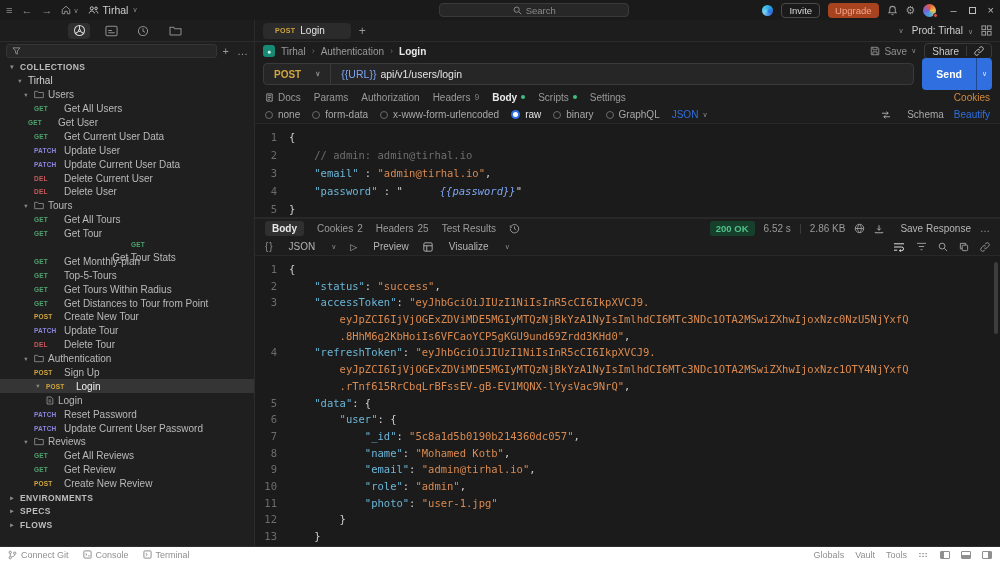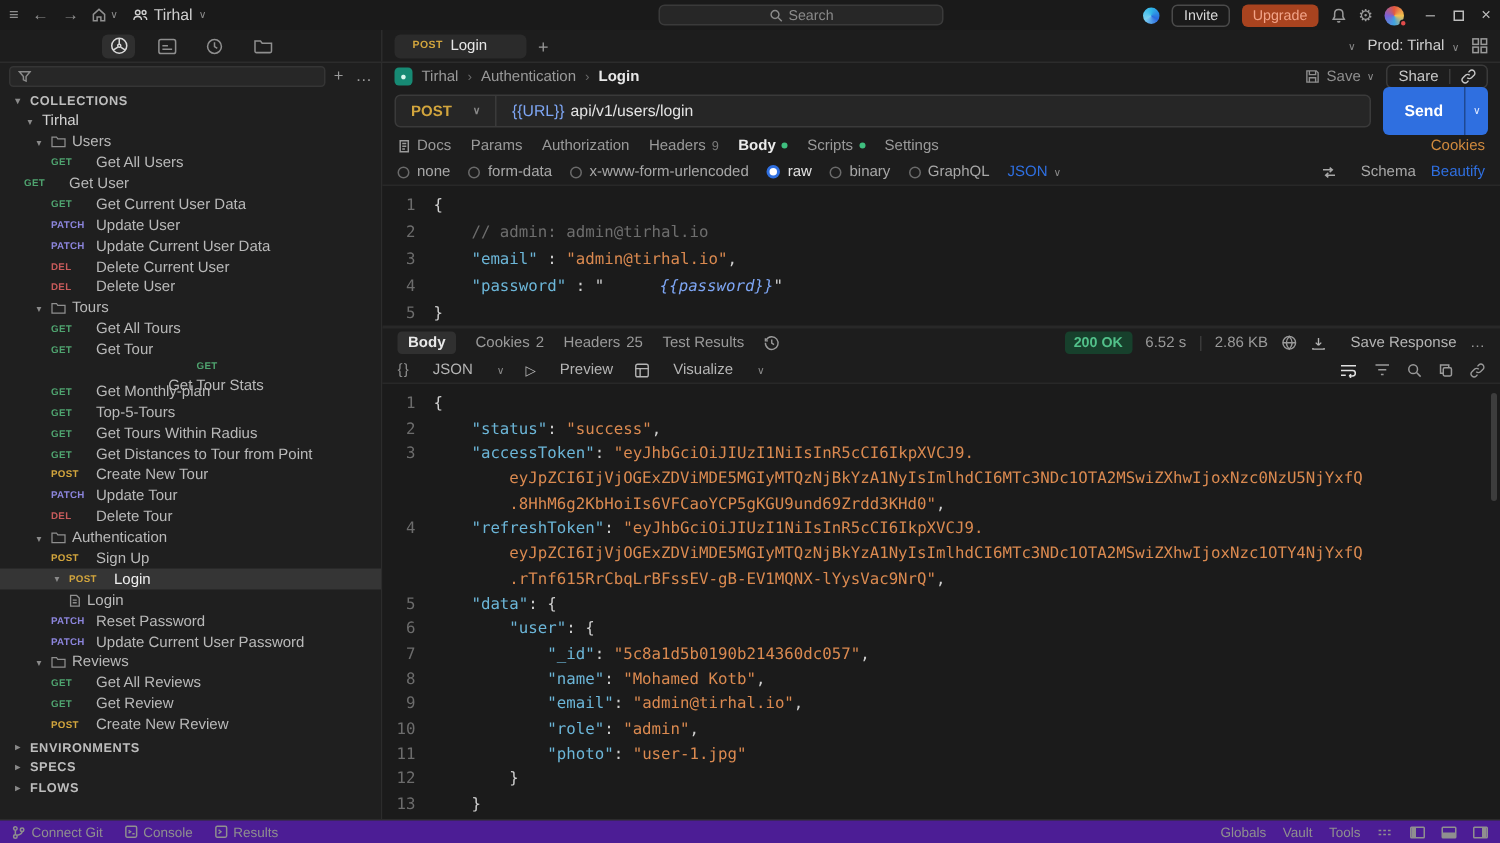--- a/index.html
+++ b/index.html
@@ -116,21 +116,21 @@
   .vsep { width:1px; height:10px; background:#3a3a3a; }
 
   .row-resptools { height:18px; flex:none; display:flex; align-items:center; padding:0 10px; gap:14px; font-size:10px; color:#b5b5b5; border-bottom:1px solid #282828; }
   .tool { display:flex; align-items:center; gap:16px; }
   .tools-right { margin-left:auto; display:flex; gap:11px; align-items:center; color:#9a9a9a; }
   .tool-ic.active { color:#e0e0e0; }
 
   .scrollbar { position:absolute; right:2px; top:6px; width:4px; height:72px; background:#3d3d3d; border-radius:2px; }
 
   
-  .statusbar { height:16px; flex:none; background:#4c1d95; border-top:1px solid #2c2c2c; display:flex; align-items:center; padding:0 8px; gap:14px; font-size:9px; color:#8f8f8f; }
+  .statusbar { height:16px; flex:none; background:#ffffff; border-top:1px solid #2c2c2c; display:flex; align-items:center; padding:0 8px; gap:14px; font-size:9px; color:#8f8f8f; }
   .st-item { display:flex; align-items:center; gap:4px; }
   .st-right { margin-left:auto; display:flex; align-items:center; gap:11px; }
   .panelic { width:10px; height:8px; border:1px solid #8f8f8f; border-radius:1px; display:inline-block; position:relative; }
   .panelic.l::before { content:""; position:absolute; left:0; top:0; bottom:0; width:3px; background:#8f8f8f; }
   .panelic.b::before { content:""; position:absolute; left:0; right:0; bottom:0; height:3px; background:#8f8f8f; }
   .panelic.r::before { content:""; position:absolute; right:0; top:0; bottom:0; width:3px; background:#8f8f8f; }
   svg { display:block; }
 </style>
 </head>
 <body>
@@ -265,21 +265,21 @@
               <svg width="10" height="9" viewBox="0 0 12 10" fill="none" stroke="currentColor" stroke-width="1">
                 <path d="M.8 1.2h3.6l1 1.4h5.8v6.2H.8z"></path>
               </svg>
             </span>
             <span>Users</span>
           </div>
           <div class="s-row kind-req" style="padding-left: 34px;">
             <span class="meth m-GET">GET</span>
             <span>Get All Users</span>
           </div>
-          <div class="s-row kind-req" style="padding-left: 16px;">
+          <div class="s-row kind-req" style="padding-left: 28px;">
             <span class="meth m-GET">GET</span>
             <span>Get User</span>
           </div>
           <div class="s-row kind-req" style="padding-left: 34px;">
             <span class="meth m-GET">GET</span>
             <span>Get Current User Data</span>
           </div>
           <div class="s-row kind-req" style="padding-left: 34px;">
             <span class="meth m-PATCH">PATCH</span>
             <span>Update User</span>
@@ -664,21 +664,21 @@
           <rect x="1" y="1" width="8" height="8" rx="1"></rect>
           <path d="M3 4l1.5 1L3 6M5.8 6.5h1.7"></path>
         </svg>
       <span>Console</span>
     </span>
     <span class="st-item">
       <svg width="9" height="9" viewBox="0 0 10 10" fill="none" stroke="currentColor" stroke-width="1.1">
           <rect x="1" y="1" width="8" height="8" rx="1"></rect>
           <path d="M3 3.5 4.8 5 3 6.5"></path>
         </svg>
-      <span>Results</span>
+      <span>Terminal</span>
     </span>
     <span class="st-right">
       <span>Globals</span>
       <span>Vault</span>
       <span>Tools</span>
       <svg width="11" height="8" viewBox="0 0 12 9" fill="none" stroke="currentColor" stroke-width="1.1">
           <path d="M1 3h10M1 6h10" stroke-dasharray="2 1.5"></path>
         </svg>
       <span class="panelic l"></span>
       <span class="panelic b"></span>

